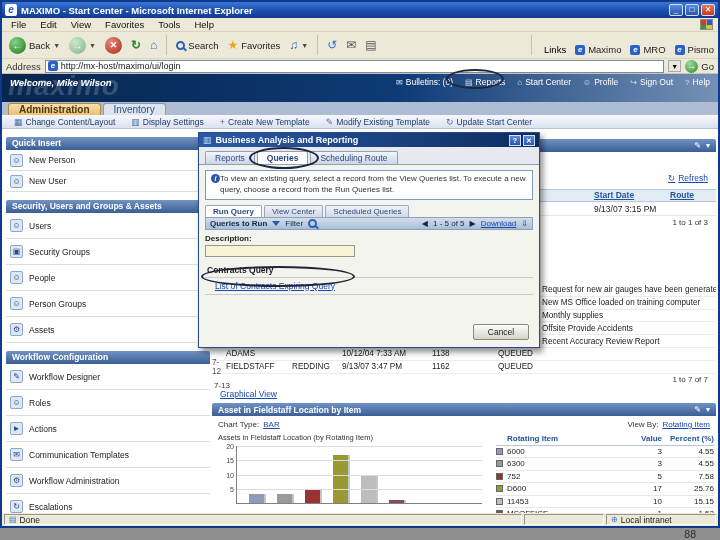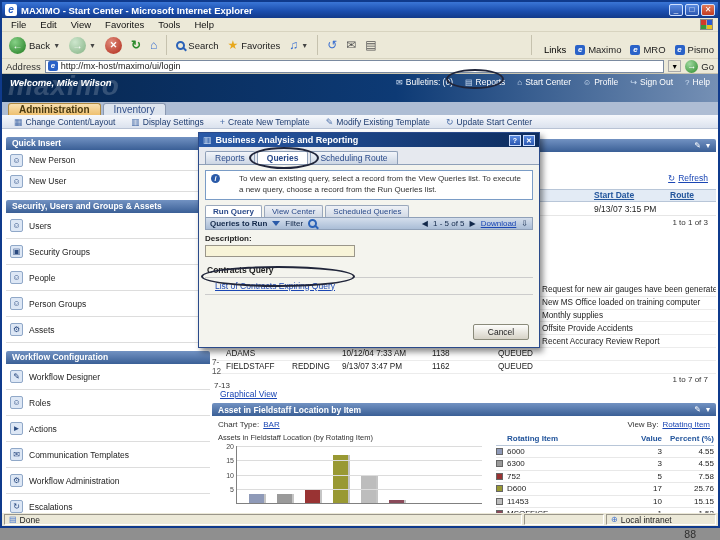--- a/index.html
+++ b/index.html
@@ -133,21 +133,21 @@
 
 
 .dialog{position:absolute;left:196px;top:130px;width:342px;height:216px;background:#f4f4ee;border:1px solid #2a4a8a;box-shadow:3px 4px 6px rgba(0,0,0,.45);z-index:50}
 .dtitle{height:14px;background:linear-gradient(90deg,#2a5aa8,#0d2c5e);display:flex;align-items:center;gap:4px;padding:0 4px;color:#fff;font-size:9px;font-weight:bold}
 .dico{font-size:9px;color:#cfe0f5;font-weight:normal}
 .dbtns{margin-left:auto;display:flex;gap:2px}
 .dbtn{width:12px;height:11px;background:linear-gradient(#5a8ae0,#2a56b0);border:1px solid #cfe0ff;color:#fff;font-size:7px;text-align:center;line-height:10px}
 .dtabs{display:flex;gap:2px;padding:4px 6px 0;background:#e6e9ef;border-bottom:1px solid #8fa0b8;height:18px;align-items:flex-end}
 .dtab{font-size:8.5px;padding:1px 9px;border:1px solid #8fa0b8;border-bottom:none;border-radius:2px 2px 0 0;background:linear-gradient(#f2f5fa,#ccd6e4);color:#2a4a8a}
 .dtab.active{background:#fff;font-weight:bold}
-.dmsg{margin:5px 6px;border:1px solid #7a9cc6;background:#fff;padding:3px 5px;font-size:8px;color:#333;line-height:1.35;display:flex;gap:19px}
+.dmsg{margin:5px 6px;border:1px solid #7a9cc6;background:#fff;padding:3px 5px;font-size:8px;color:#333;line-height:1.35;display:flex;gap:0}
 .iinfo{width:9px;height:9px;border-radius:50%;background:#2a5aa8;color:#fff;font-size:7px;text-align:center;line-height:9px;flex:none;font-style:italic;font-weight:bold}
 .dsubtabs{display:flex;gap:2px;margin:2px 6px 0;align-items:flex-end}
 .dsub{font-size:8px;padding:1px 7px;border:1px solid #9aa8bc;border-bottom:none;border-radius:2px 2px 0 0;background:linear-gradient(#eef1f6,#d2dae6);color:#2a4a8a}
 .dsub.active{background:#fff;font-weight:bold}
 .dtbar{margin:0 6px;height:13px;background:linear-gradient(#d4deec,#aabdd6);border:1px solid #8fa0b8;display:flex;align-items:center;gap:5px;padding:0 4px;font-size:8px;color:#12284a}
 .dtbar .lbl{font-weight:bold}
 .funnel{width:0;height:0;border-left:4px solid transparent;border-right:4px solid transparent;border-top:5px solid #2a5aa8}
 .dtbar .right{margin-left:auto;display:flex;gap:5px;align-items:center}
 .dfilter{margin:4px 6px 0;font-size:8px;color:#222}
 .dfilter .flabel{font-weight:bold}

